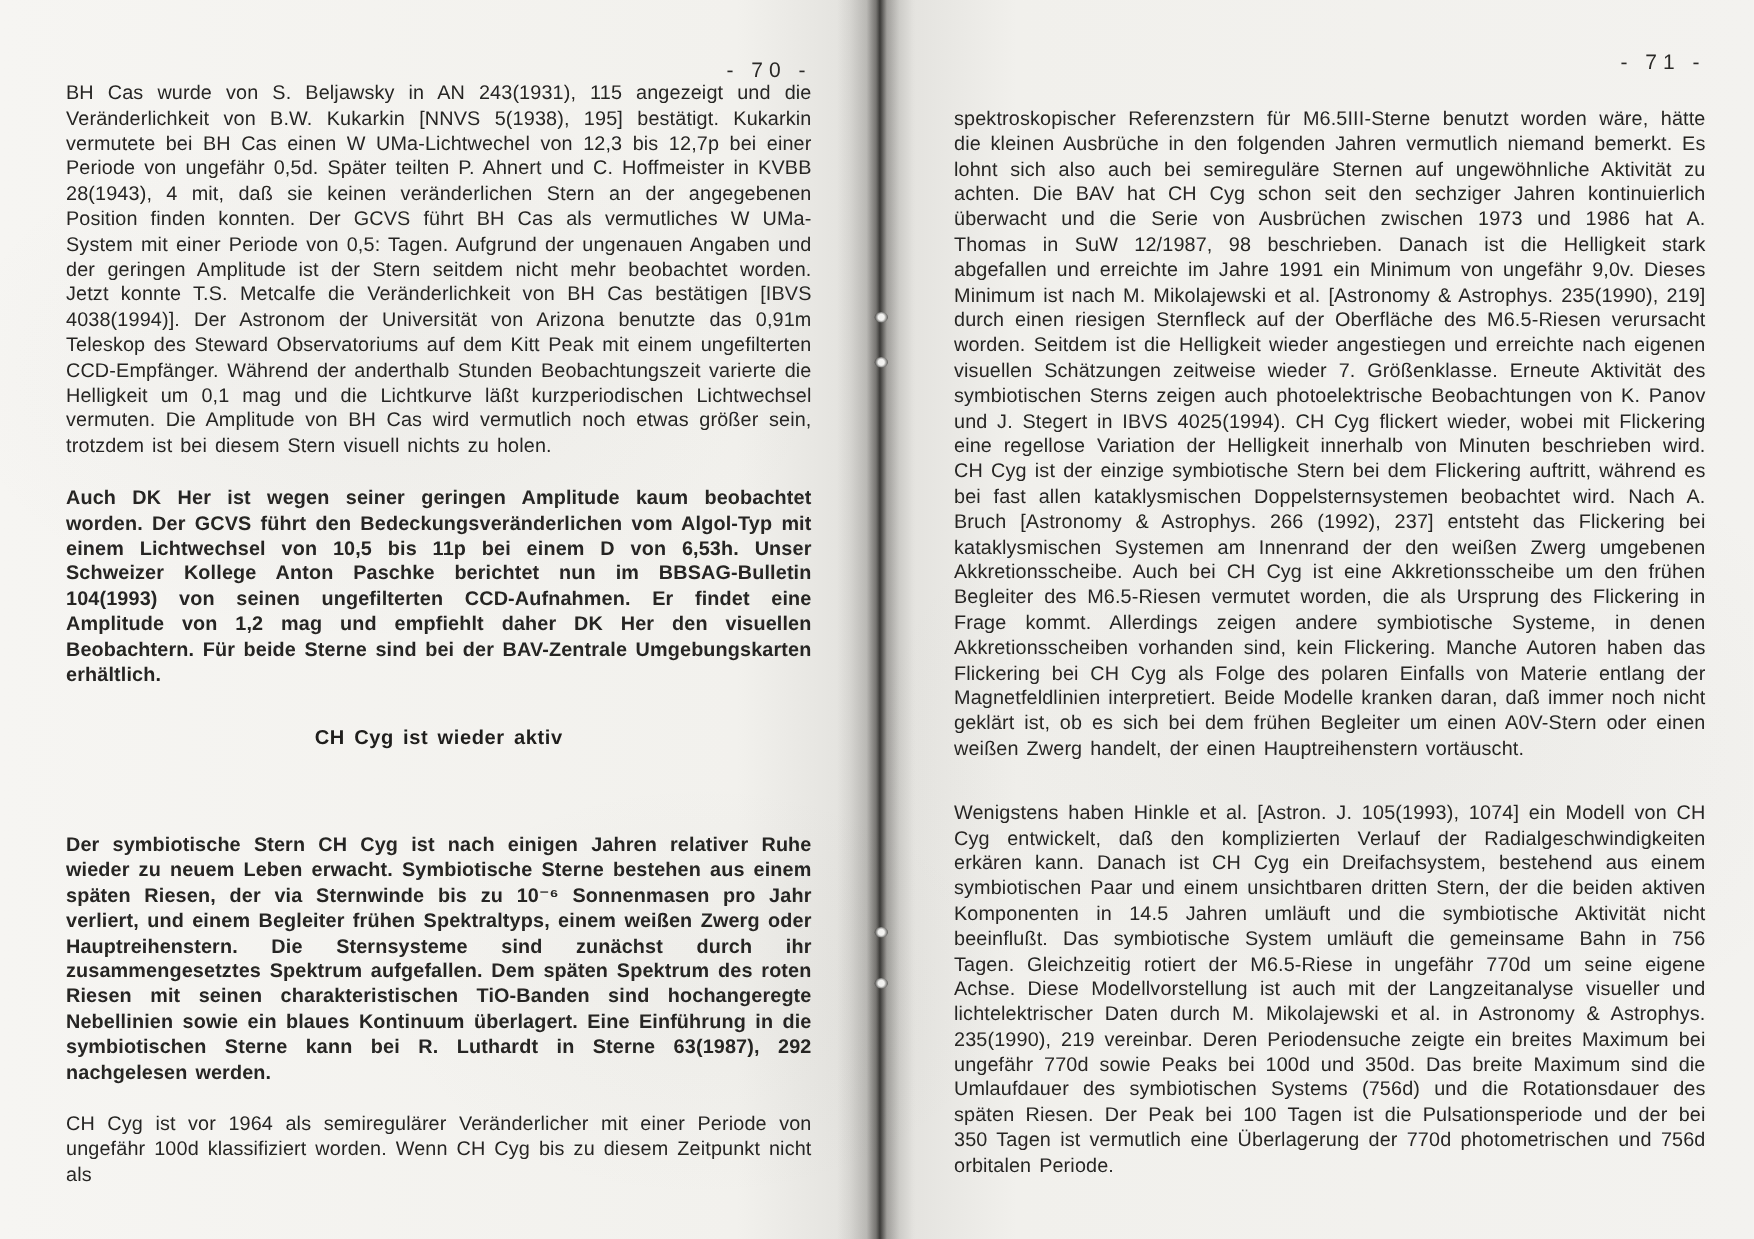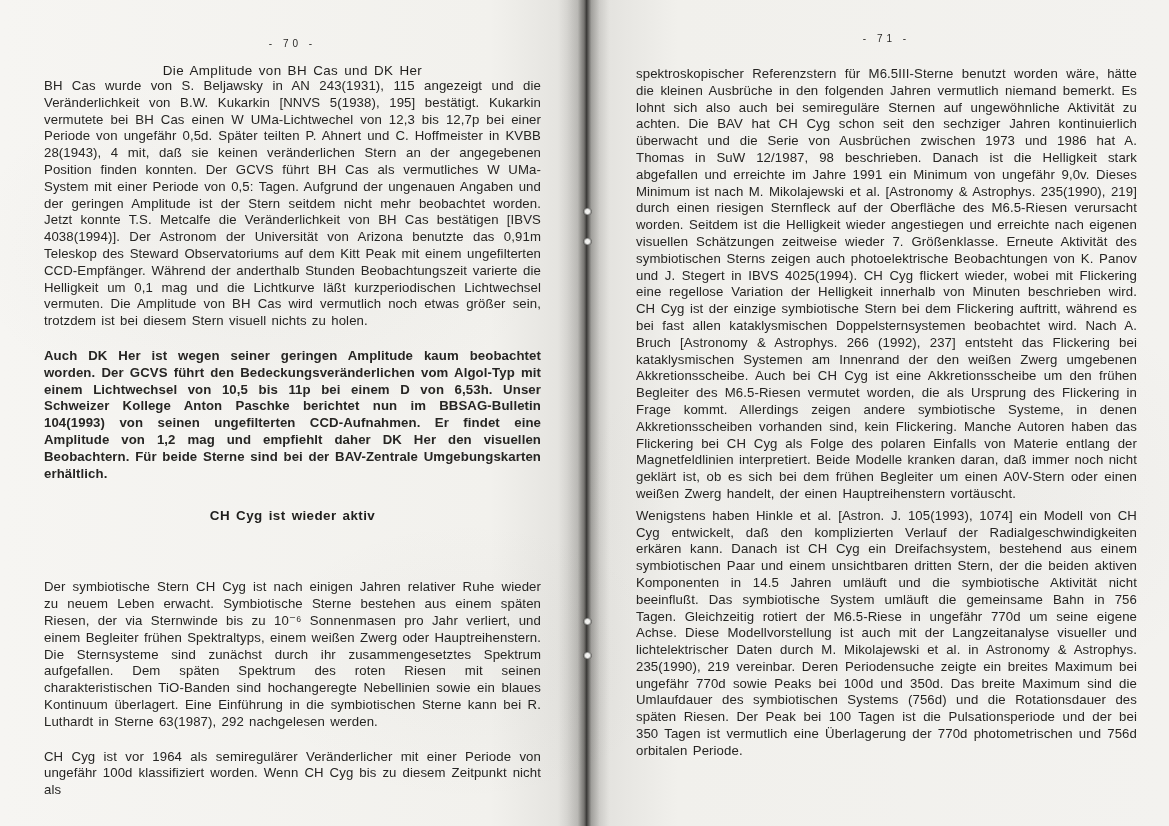--- a/index.html
+++ b/index.html
@@ -55,22 +55,22 @@
   .page {
     position: absolute;
     top: 0;
     height: 826px;
     color: #242321;
   }
   .page-left  { left: 44px;  width: 497px; }
   .page-right { left: 636px; width: 501px; }
 
   .page-number {
-    text-align: center;
-    font-size: 10px;
+    text-align: right;
+    font-size: 14px;
     letter-spacing: 4px;
     color: #2a2927;
   }
   .page-left  .page-number { margin-top: 38px; }
   .page-right .page-number { margin-top: 33px; }
 
   .section-label {
     font-size: 13.2px;
     margin-top: 16px;
   }
@@ -90,37 +90,36 @@
     word-spacing: 1.5px;
     letter-spacing: 0.1px;
     color: #262523;
   }
 
   
   .page-left .heading-amplitude { margin-top: 14px; }
   .page-left .para-bhcas        { }
   .page-left .para-dkher        { margin-top: 18px; font-weight: bold; }
   .page-left .heading-chcyg     { margin-top: 26px; font-weight: bold; }
-  .page-left .para-chcyg-1      { margin-top: 56px; }
+  .page-left .para-chcyg-1      { margin-top: 56px; font-weight: bold; }
   .page-left .para-chcyg-2      { margin-top: 18px; }
 
   
   .page-right .para-cont-1   { margin-top: 22px; }
-  .page-right .para-model    { margin-top: 5px; }
+  .page-right .para-model    { margin-top: 26px; }
 </style>
 </head>
 <body>
 
 <div class="scan">
 
   <div class="page page-left">
     <div class="page-number">- 70 -</div>
 
 
-    <div class="doc-heading heading-amplitude">Die Amplitude von BH Cas und DK Her</div>
 
     <p class="body-text para-bhcas">BH Cas wurde von S. Beljawsky in AN 243(1931), 115 angezeigt und die Veränderlichkeit von B.W. Kukarkin [NNVS 5(1938), 195] bestätigt. Kukarkin vermutete bei BH Cas einen W UMa-Lichtwechel von 12,3 bis 12,7p bei einer Periode von ungefähr 0,5d. Später teilten P. Ahnert und C. Hoffmeister in KVBB 28(1943), 4 mit, daß sie keinen veränderlichen Stern an der angegebenen Position finden konnten. Der GCVS führt BH Cas als vermutliches W UMa-System mit einer Periode von 0,5: Tagen. Aufgrund der ungenauen Angaben und der geringen Amplitude ist der Stern seitdem nicht mehr beobachtet worden. Jetzt konnte T.S. Metcalfe die Veränderlichkeit von BH Cas bestätigen [IBVS 4038(1994)]. Der Astronom der Universität von Arizona benutzte das 0,91m Teleskop des Steward Observatoriums auf dem Kitt Peak mit einem ungefilterten CCD-Empfänger. Während der anderthalb Stunden Beobachtungszeit varierte die Helligkeit um 0,1 mag und die Lichtkurve läßt kurzperiodischen Lichtwechsel vermuten. Die Amplitude von BH Cas wird vermutlich noch etwas größer sein, trotzdem ist bei diesem Stern visuell nichts zu holen.</p>
 
     <p class="body-text para-dkher">Auch DK Her ist wegen seiner geringen Amplitude kaum beobachtet worden. Der GCVS führt den Bedeckungsveränderlichen vom Algol-Typ mit einem Lichtwechsel von 10,5 bis 11p bei einem D von 6,53h. Unser Schweizer Kollege Anton Paschke berichtet nun im BBSAG-Bulletin 104(1993) von seinen ungefilterten CCD-Aufnahmen. Er findet eine Amplitude von 1,2 mag und empfiehlt daher DK Her den visuellen Beobachtern. Für beide Sterne sind bei der BAV-Zentrale Umgebungskarten erhältlich.</p>
 
     <div class="doc-heading heading-chcyg">CH Cyg ist wieder aktiv</div>
 
     <p class="body-text para-chcyg-1">Der symbiotische Stern CH Cyg ist nach einigen Jahren relativer Ruhe wieder zu neuem Leben erwacht. Symbiotische Sterne bestehen aus einem späten Riesen, der via Sternwinde bis zu 10⁻⁶ Sonnenmasen pro Jahr verliert, und einem Begleiter frühen Spektraltyps, einem weißen Zwerg oder Hauptreihenstern. Die Sternsysteme sind zunächst durch ihr zusammengesetztes Spektrum aufgefallen. Dem späten Spektrum des roten Riesen mit seinen charakteristischen TiO-Banden sind hochangeregte Nebellinien sowie ein blaues Kontinuum überlagert. Eine Einführung in die symbiotischen Sterne kann bei R. Luthardt in Sterne 63(1987), 292 nachgelesen werden.</p>
 
     <p class="body-text para-chcyg-2">CH Cyg ist vor 1964 als semiregulärer Veränderlicher mit einer Periode von ungefähr 100d klassifiziert worden. Wenn CH Cyg bis zu diesem Zeitpunkt nicht als</p>

